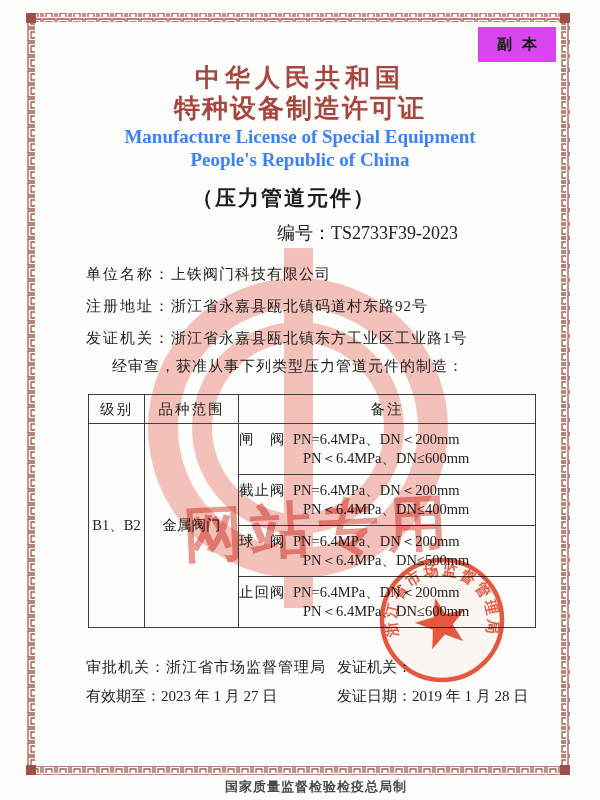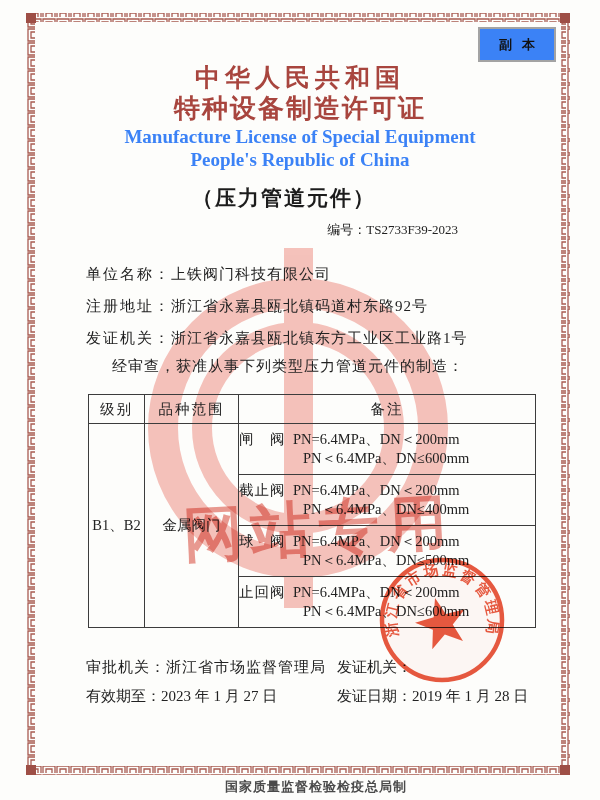--- a/index.html
+++ b/index.html
@@ -10,43 +10,43 @@
   }
   .layer{position:absolute; left:0; top:0; width:600px; height:800px;}
   
   #frame{z-index:3; pointer-events:none;}
   
   #emblem{z-index:1; pointer-events:none;}
   
   .content{position:absolute; left:0; top:0; width:600px; height:800px; z-index:2;}
   .copy-badge{
     position:absolute; left:478px; top:27px; width:74px; height:31px;
-    border:2px solid #a3a3a3; display:flex; align-items:center; justify-content:center;
-    font-size:13px; font-weight:bold; letter-spacing:10px; text-indent:10px; color:#111;
-    background:#3b82f6;
+    border:2px solid #d946ef; display:flex; align-items:center; justify-content:center;
+    font-size:15px; font-weight:bold; letter-spacing:10px; text-indent:10px; color:#111;
+    background:#d946ef;
   }
   .title-cn{
     position:absolute; left:0; width:600px; text-align:center;
     font-family:"Liberation Sans","DejaVu Sans",sans-serif; font-weight:bold;
     color:#a8453e;
   }
   .title-cn.l1{top:61px; font-size:25px; letter-spacing:5px;}
   .title-cn.l2{top:91px; font-size:26px; letter-spacing:2px;}
   .title-en{
     position:absolute; left:0; width:600px; text-align:center;
     font-weight:bold; color:#3b82f6; font-size:19px;
   }
   .title-en.l1{top:126px;}
   .title-en.l2{top:149px;}
   .subtitle{
     position:absolute; left:0; top:184px; width:568px; text-align:center;
     font-weight:bold; font-size:21px; letter-spacing:2px; color:#1c1c1c;
   }
   .license-no{
-    position:absolute; top:221px; right:142px; font-size:13px; color:#222;
+    position:absolute; top:221px; right:142px; font-size:18px; color:#222;
   }
   .field{position:absolute; left:86px; font-size:15px; letter-spacing:1px; color:#222; white-space:nowrap;}
   .field .lbl{letter-spacing:2px;}
   .f1{top:265px;} .f2{top:297px;} .f3{top:329px;}
   .intro{position:absolute; left:112px; top:357px; font-size:15px; letter-spacing:1px; color:#222;}
   
   .lic-table{
     position:absolute; left:88px; top:394px; border-collapse:collapse;
     font-size:14.5px; color:#222; background:transparent;
   }

